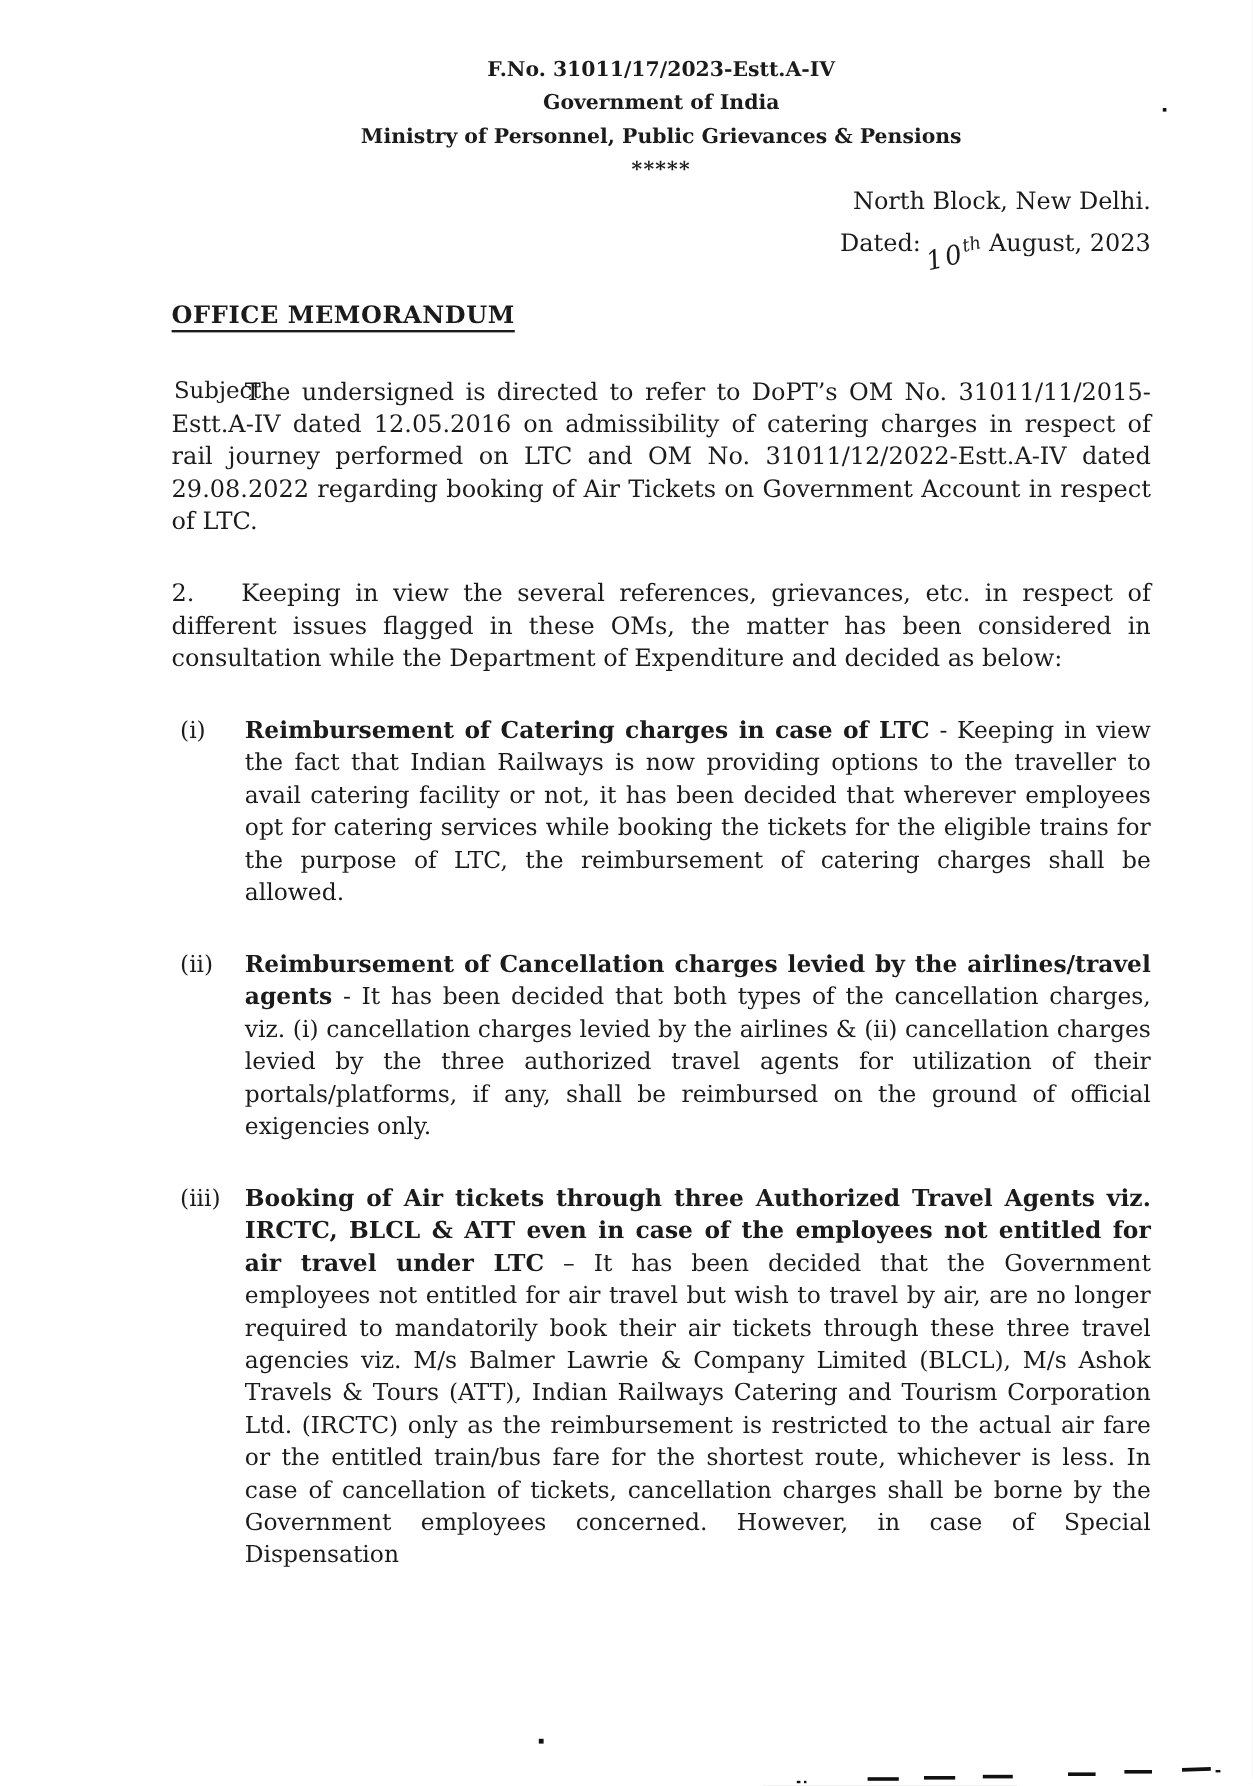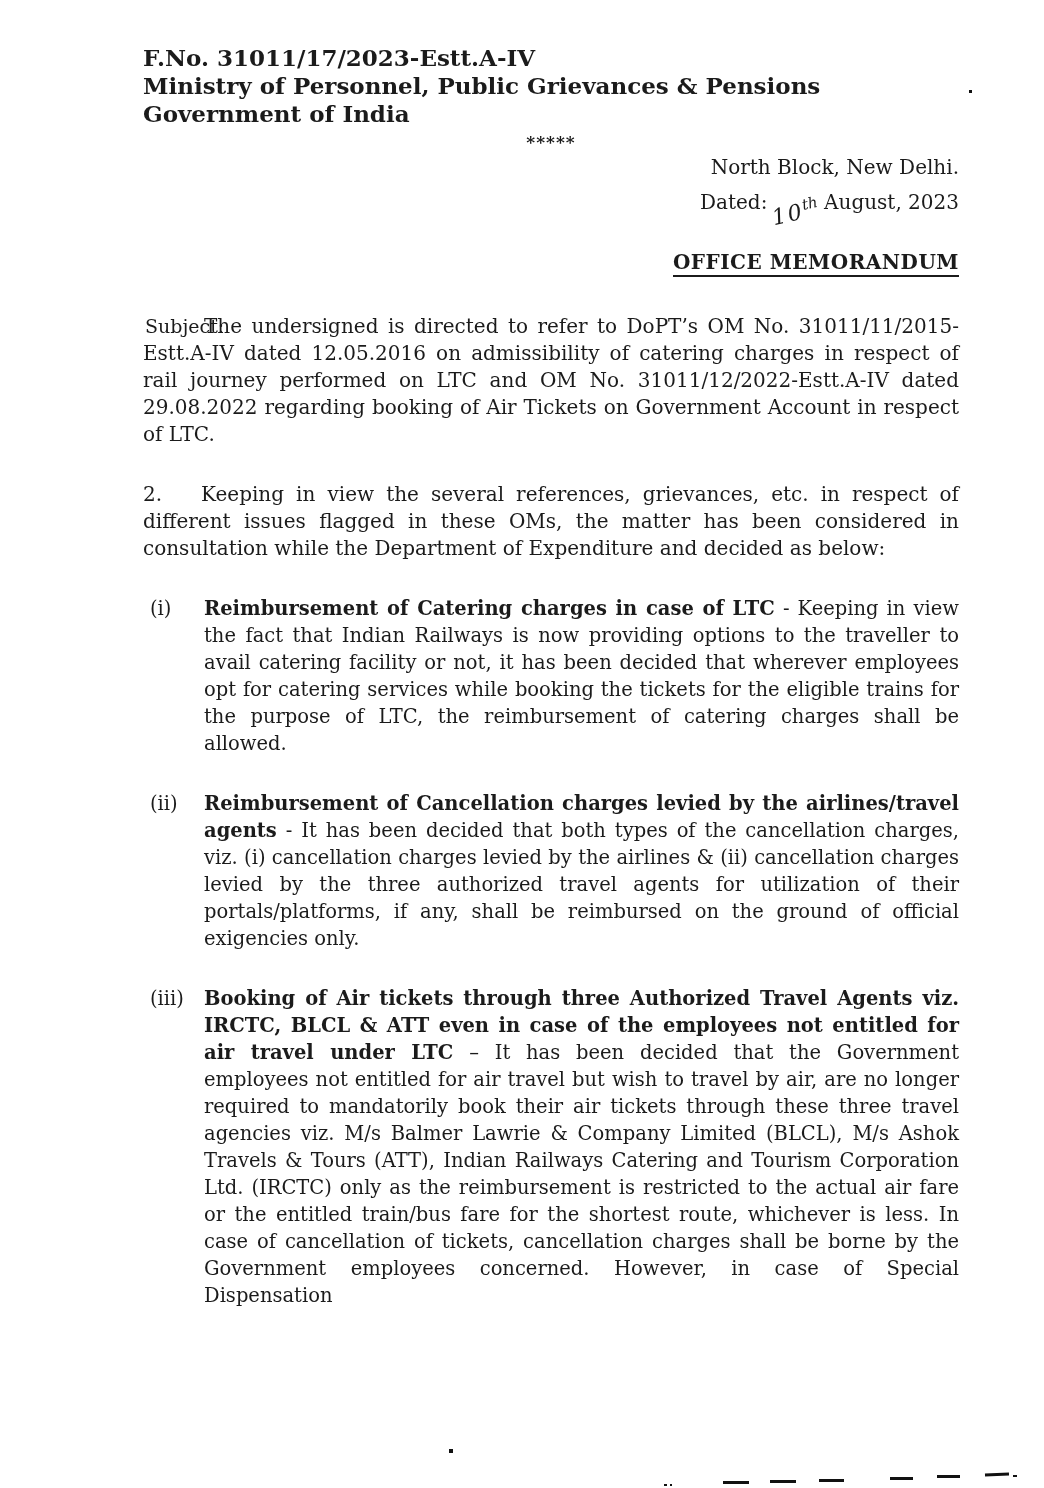--- a/index.html
+++ b/index.html
@@ -12,23 +12,23 @@
     overflow:hidden;
     margin:0 auto;
   }
   .content{
     position:absolute;
     left:143px; top:44px;
     width:816px;
   }
   
   .letterhead{
-    text-align:left;
+    text-align:center;
     font-weight:bold;
-    font-size:23px;
+    font-size:17px;
     line-height:28px;
   }
   .asterisks{
     text-align:center;
     font-weight:bold;
     font-size:17px;
     line-height:22px;
     letter-spacing:1px;
     margin-top:3px;
   }
@@ -48,21 +48,21 @@
     font-style:italic;
     letter-spacing:2px;
     padding:0 4px 0 5px;
   }
   .hand-date sup{
     font-size:15px;
     letter-spacing:0;
   }
   
   .memo-title-row{
-    text-align:right;
+    text-align:left;
     margin-top:33px;
   }
   .memo-title{
     display:inline-block;
     font-weight:bold;
     font-size:20px;
     letter-spacing:0.5px;
     border-bottom:2px solid #1b1b1b;
     padding-bottom:1px;
   }
@@ -120,22 +120,22 @@
   }
 </style>
 </head>
 <body>
 
 <div class="page">
   <div class="content">
 
     <div class="letterhead">
       <div>F.No. 31011/17/2023-Estt.A-IV</div>
+      <div>Government of India</div>
       <div>Ministry of Personnel, Public Grievances &amp; Pensions</div>
-      <div>Government of India</div>
     </div>
     <div class="asterisks">*****</div>
 
     <div class="place-date">
       <div>North Block, New Delhi.</div>
       <div><span>Dated:</span><span class="hand-date"><span>10</span><sup>th</sup></span><span>August, 2023</span></div>
     </div>
 
     <div class="memo-title-row">
       <span class="memo-title">OFFICE MEMORANDUM</span>

